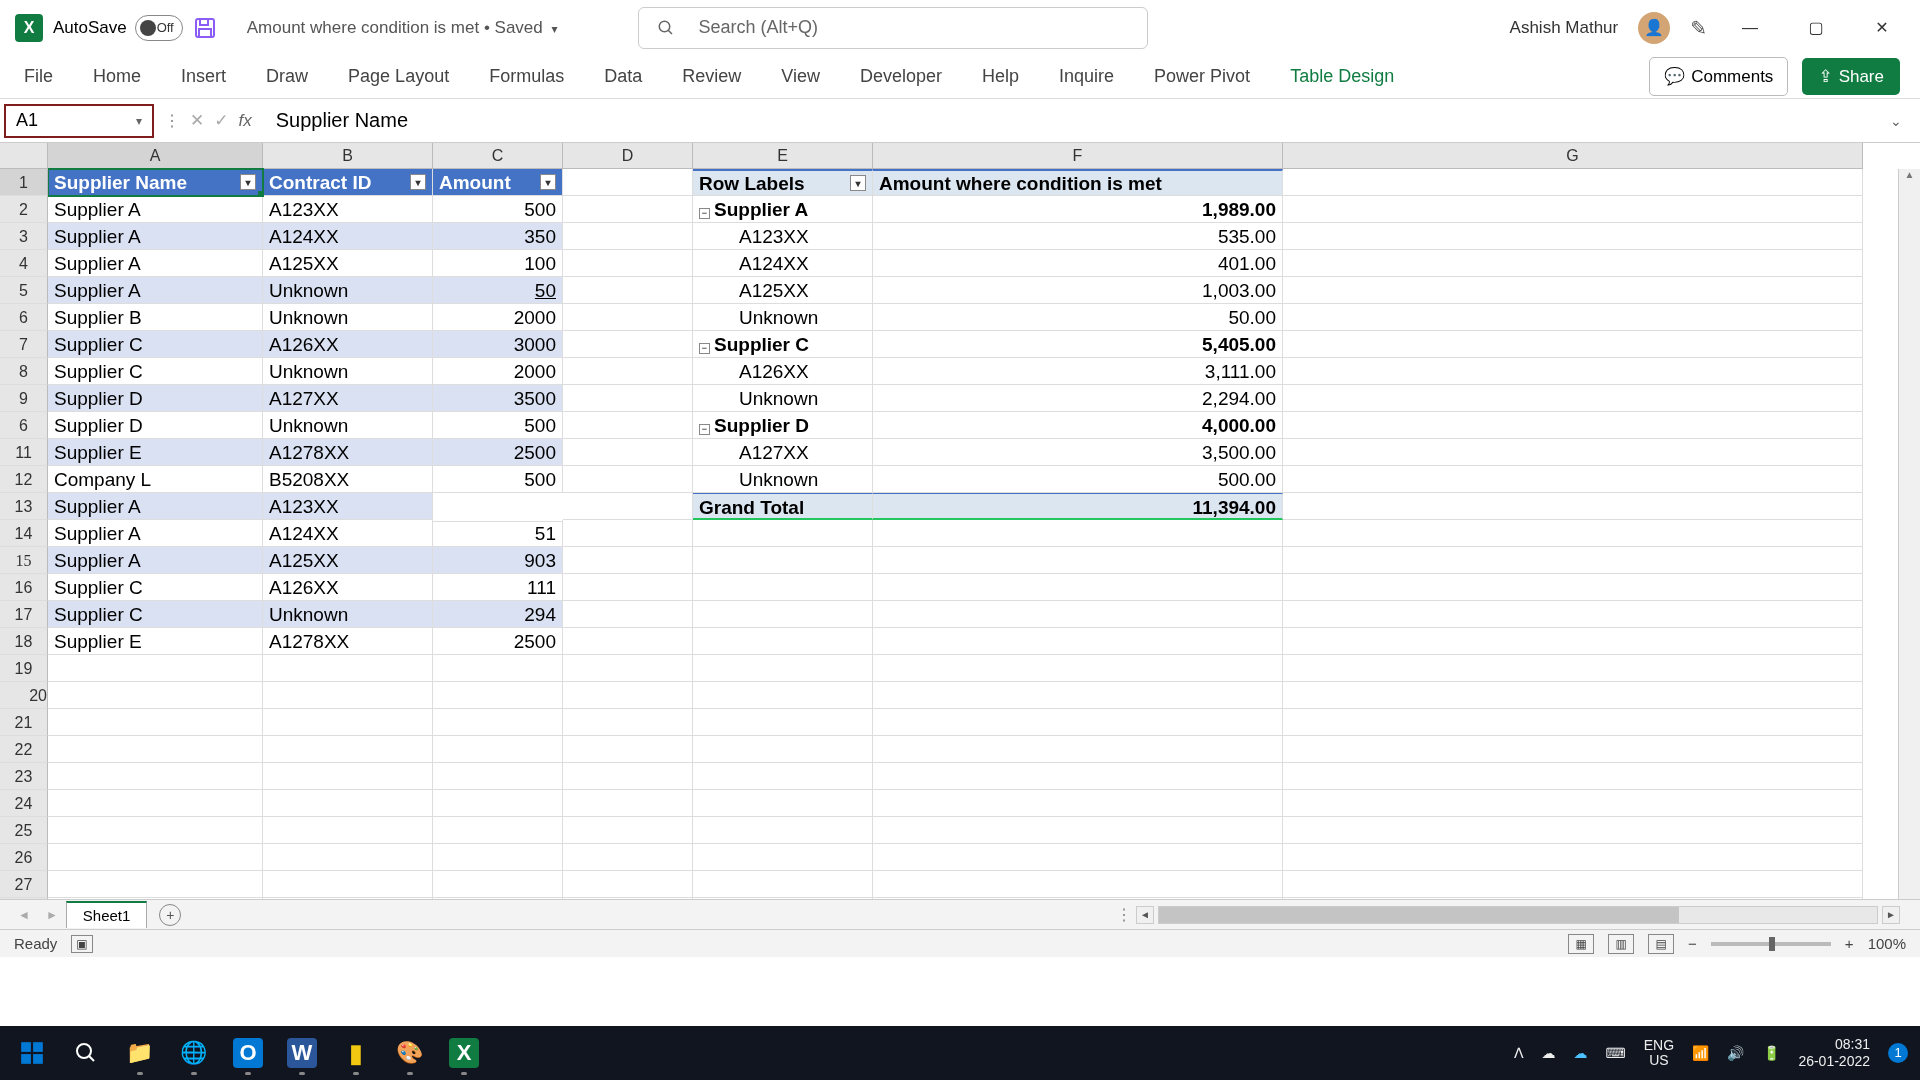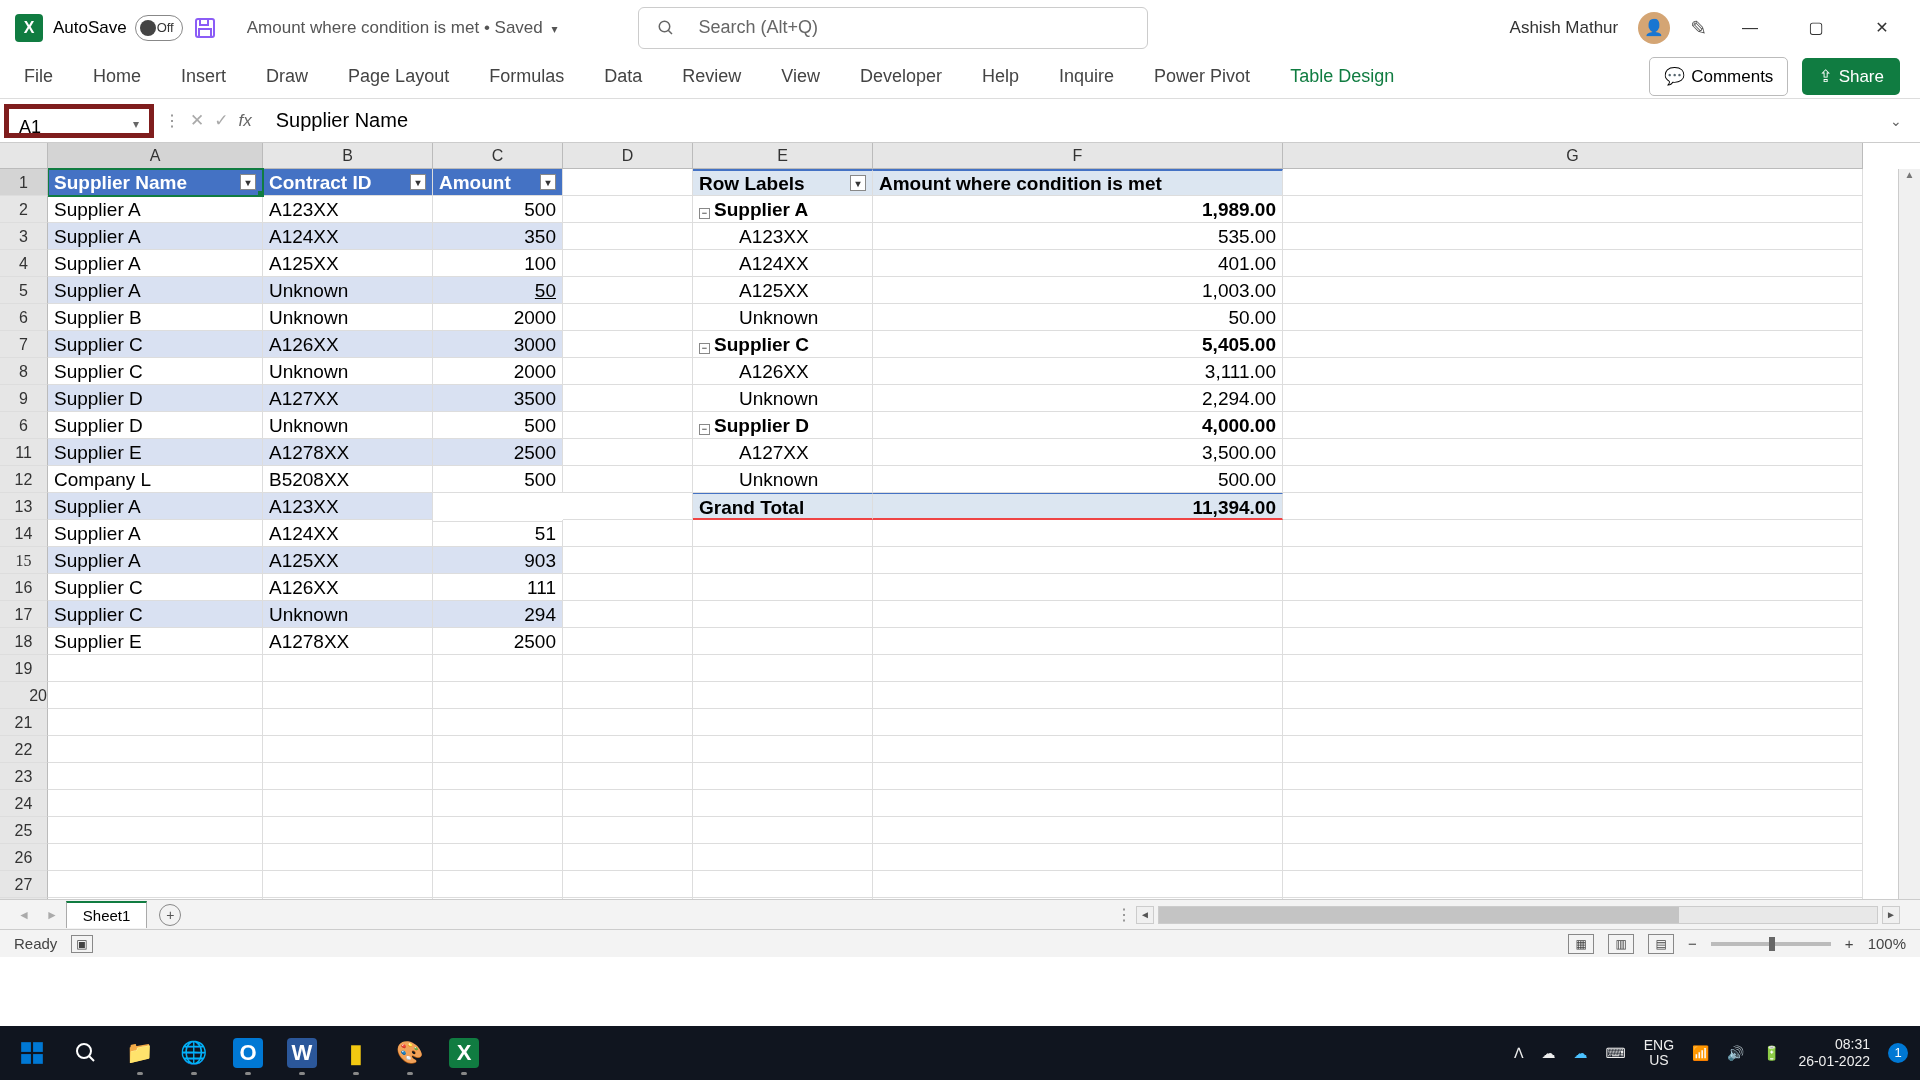--- a/index.html
+++ b/index.html
@@ -25,21 +25,21 @@
 
 .ribbon-tabs{height:44px;display:flex;align-items:center;padding:0 20px;gap:32px;border-bottom:1px solid #ddd}
 .ribbon-tab{font-size:18px;color:#444;cursor:pointer;padding:8px 4px}
 .ribbon-tab.active{color:#107c41}
 .ribbon-right{margin-left:auto;display:flex;gap:14px;align-items:center}
 .comments-btn{border:1px solid #bbb;border-radius:5px;padding:8px 14px;font-size:17px;display:flex;align-items:center;gap:6px;cursor:pointer}
 .share-btn{background:#107c41;color:#fff;border-radius:5px;padding:8px 16px;font-size:17px;display:flex;align-items:center;gap:6px;cursor:pointer}
 
 
 .formula-bar{height:44px;display:flex;align-items:center;border-bottom:1px solid #ccc;padding:0 4px}
-.name-box{width:150px;height:34px;border:5px solid #7f1d1d;padding:8px 10px;display:flex;align-items:flex-start;justify-content:space-between;font-size:18px}
+.name-box{width:150px;height:34px;border:2px solid #7f1d1d;padding:8px 10px;display:flex;align-items:center;justify-content:space-between;font-size:18px}
 .fx-controls{display:flex;align-items:center;gap:10px;padding:0 10px;color:#aaa}
 .fx-btn{font-size:17px;cursor:pointer}
 .fx-label{font-style:italic;font-size:17px;color:#666}
 .formula-input{flex:1;padding:0 14px;font-size:20px;color:#000}
 .fbar-expand{width:26px;color:#666;cursor:pointer;font-size:14px}
 
 
 .grid-area{position:relative;height:756px;display:flex}
 .corner{width:48px;height:26px;background:#e6e6e6;border-right:1px solid #bbb;border-bottom:1px solid #bbb}
 .col-headers{display:flex;height:26px}
@@ -53,21 +53,21 @@
 .cell{border-right:1px solid #ddd;border-bottom:1px solid #ddd;padding:0 6px;font-size:19px;line-height:27px;overflow:hidden;white-space:nowrap}
 .cell.hr{background:#4472c4;color:#fff;font-weight:bold;display:flex;align-items:center;justify-content:space-between}
 .cell.band{background:#d9e1f2}
 .cell.num{text-align:right}
 .filter-btn{width:16px;height:16px;background:#fff;border:1px solid #888;display:flex;align-items:center;justify-content:center;font-size:10px;color:#333}
 .cell.active{outline:2px solid #107c41;outline-offset:-1px}
 .fill-handle{position:absolute;width:8px;height:8px;background:#107c41;right:-4px;bottom:-4px}
 
 .pt-hr{background:#dce6f1;font-weight:bold;border-top:2px solid #4472c4;display:flex;align-items:center;justify-content:space-between}
 .pt-subtotal{font-weight:bold;background:#fff}
-.pt-grand{background:#dce6f1;font-weight:bold;border-top:1px solid #4472c4;border-bottom:2px solid #ef4444}
+.pt-grand{background:#dce6f1;font-weight:bold;border-top:1px solid #4472c4;border-bottom:2px solid #22c55e}
 .collapse-btn{display:inline-block;width:11px;height:11px;border:1px solid #888;font-size:9px;line-height:9px;text-align:center;margin-right:4px;color:#555}
 .indent{padding-left:40px}
 
 .vscroll{width:22px;background:#f0f0f0;border-left:1px solid #ccc;position:absolute;right:0;top:26px;bottom:0}
 
 
 .sheet-tabs{height:30px;display:flex;align-items:center;border-top:1px solid #ccc;background:#f3f3f3;padding:0 10px;position:relative}
 .sheet-nav{color:#aaa;font-size:12px;padding:0 8px;cursor:pointer}
 .sheet-tab{background:#fff;border:1px solid #aaa;border-bottom:none;padding:4px 16px;font-size:15px;border-top:2px solid #107c41;cursor:pointer}
 .add-sheet{width:22px;height:22px;border:1px solid #888;border-radius:50%;margin-left:12px;display:flex;align-items:center;justify-content:center;cursor:pointer;font-size:14px;color:#555}

